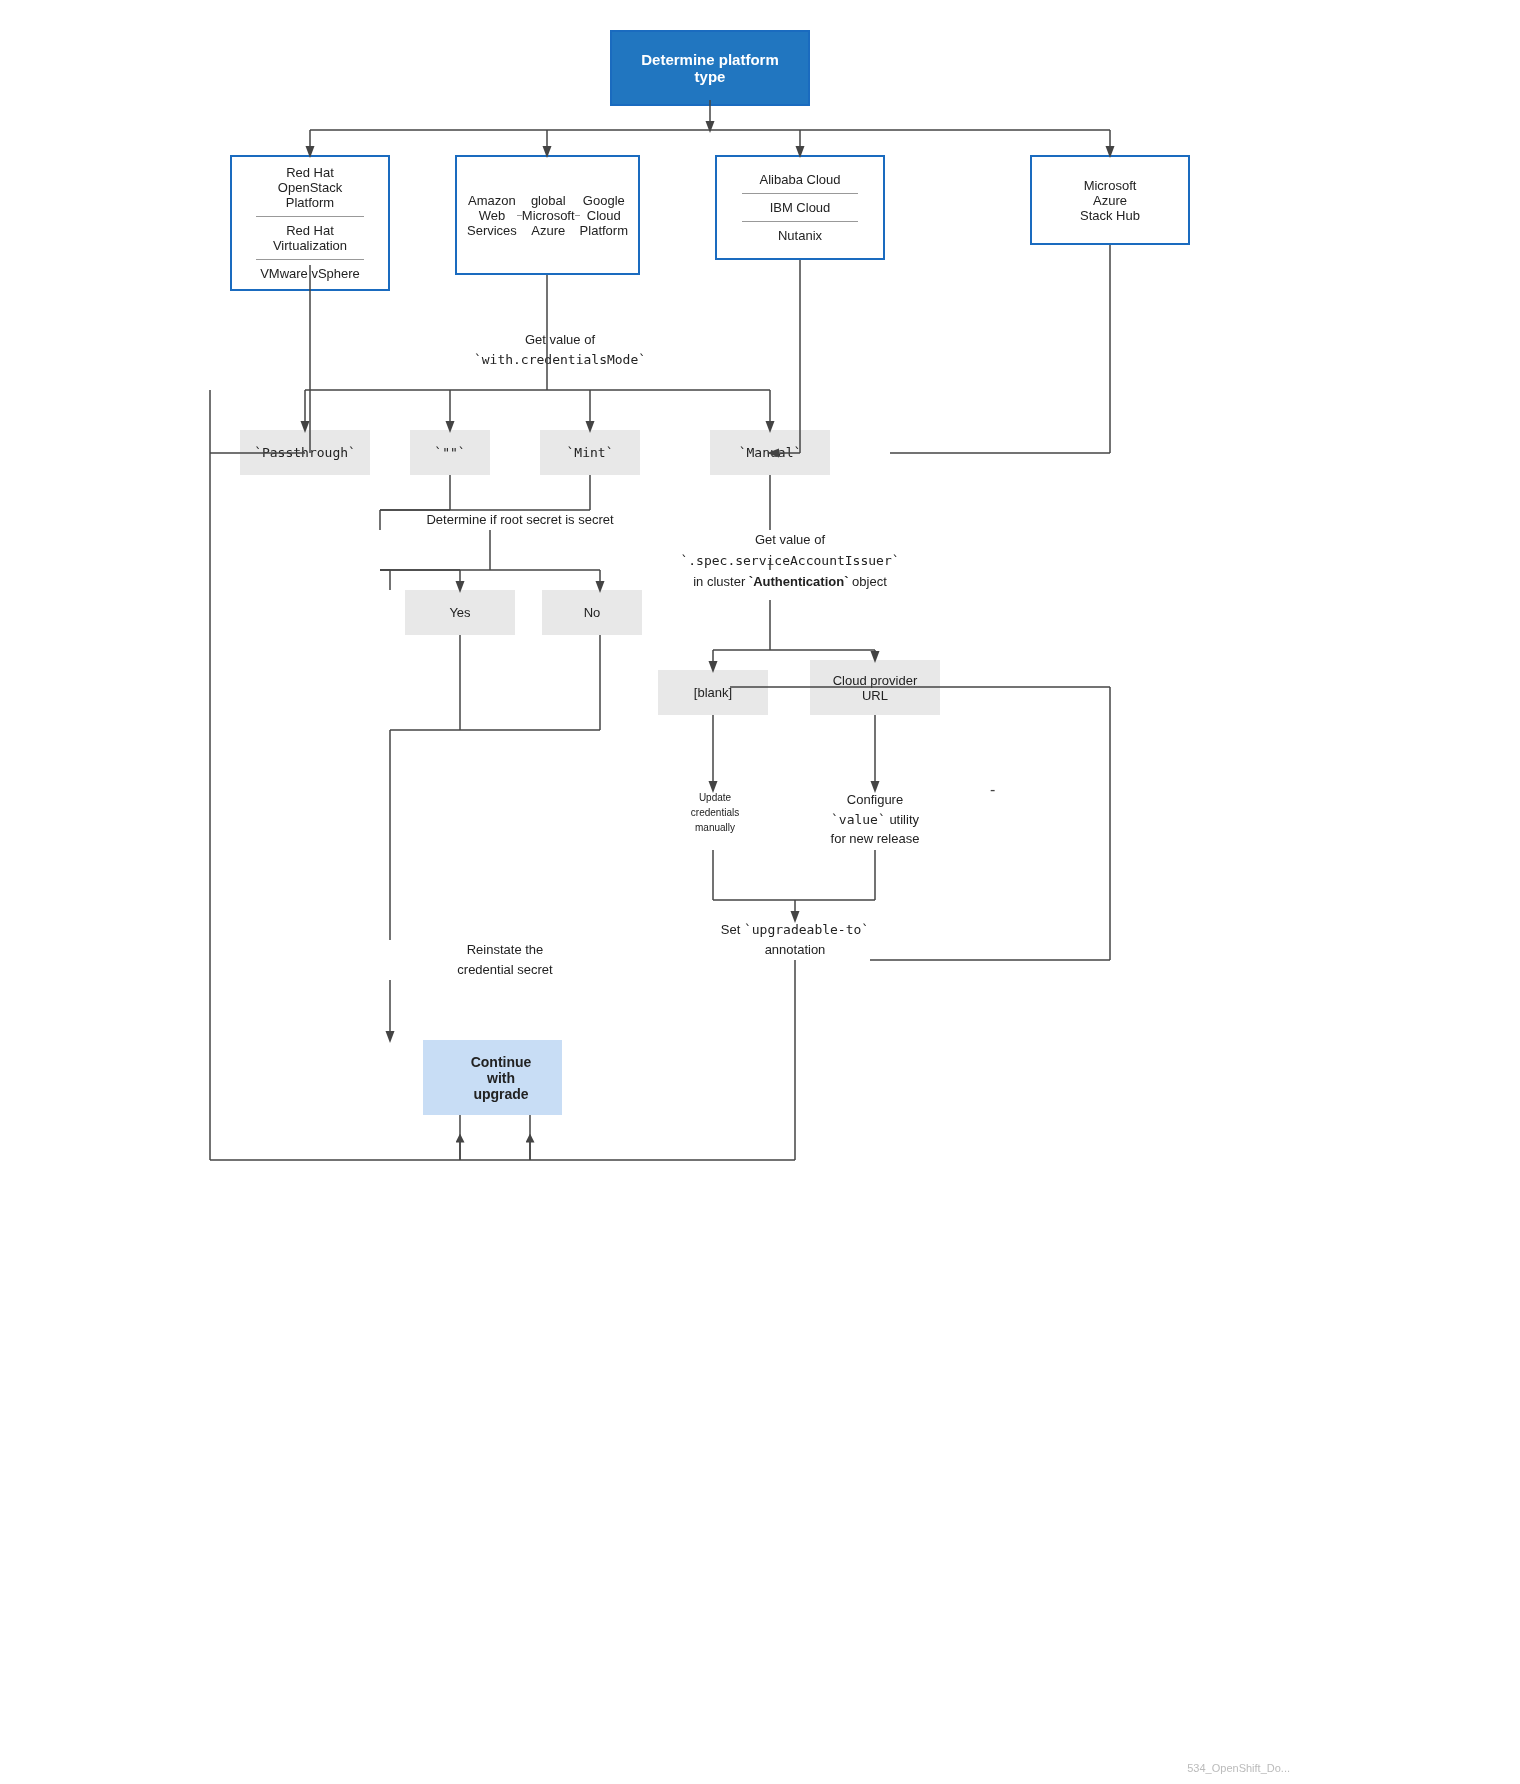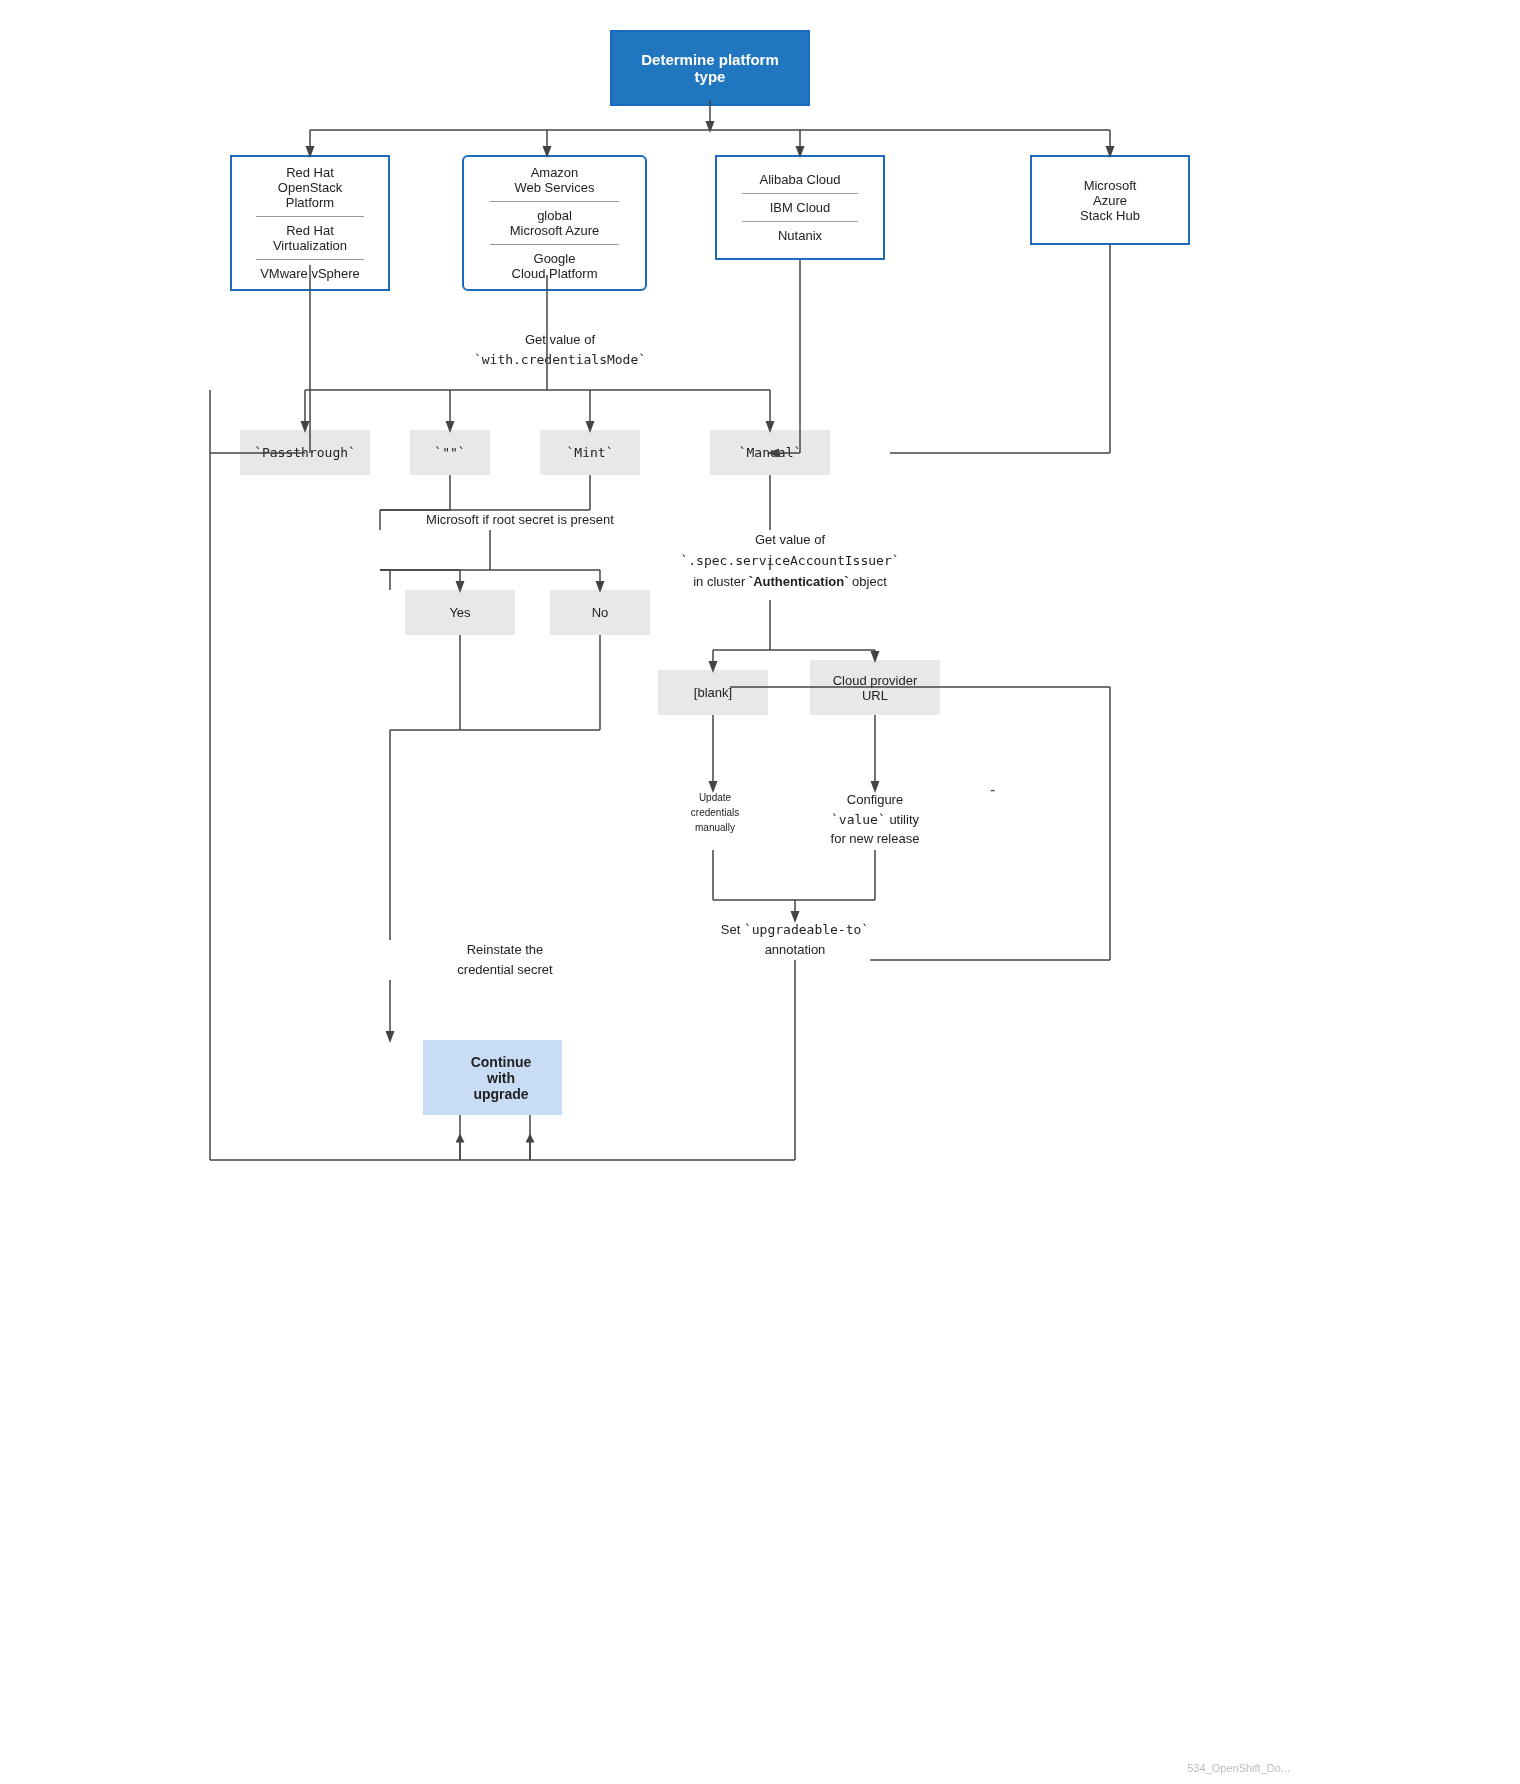--- a/index.html
+++ b/index.html
@@ -101,21 +101,21 @@
   </div>
 
   <div class="node node-blue-outline" id="n-left" style="left:20px; top:155px; width:160px; min-height:110px; flex-direction:column; padding:8px 10px;">
     <span>Red Hat<br>OpenStack<br>Platform</span>
     <hr class="box-divider">
     <span>Red Hat<br>Virtualization</span>
     <hr class="box-divider">
     <span>VMware vSphere</span>
   </div>
 
-  <div class="node node-blue-outline" id="n-aws" style="left:252px; top:155px; width:185px; min-height:120px; flex-direction:column; padding:8px 10px;border-radius:6px;">
+  <div class="node node-blue-outline" id="n-aws" style="left:245px; top:155px; width:185px; min-height:120px; flex-direction:row; padding:8px 10px;">
     <span>Amazon<br>Web Services</span>
     <hr class="box-divider">
     <span>global<br>Microsoft Azure</span>
     <hr class="box-divider">
     <span>Google<br>Cloud Platform</span>
   </div>
 
   <div class="node node-blue-outline" id="n-alibaba" style="left:505px; top:155px; width:170px; min-height:105px; flex-direction:column; padding:8px 10px;">
     <span>Alibaba Cloud</span>
     <hr class="box-divider">
@@ -142,28 +142,28 @@
 
   <div class="node node-gray" id="n-mint" style="left:330px; top:430px; width:100px; height:45px;">
     <span><code>`Mint`</code></span>
   </div>
 
   <div class="node node-gray" id="n-manual" style="left:500px; top:430px; width:120px; height:45px;">
     <span><code>`Manual`</code></span>
   </div>
 
   <div id="n-root-label" style="position:absolute; left:195px; top:510px; width:230px; text-align:center; font-size:13px; line-height:1.5;">
-    <span>Microsoft if root secret is present</span>
+    <span>Determine if root secret is secret</span>
   </div>
 
   <div class="node node-gray" id="n-yes" style="left:195px; top:590px; width:110px; height:45px;">
     <span>Yes</span>
   </div>
 
-  <div class="node node-gray" id="n-no" style="left:340px; top:590px; width:100px; height:45px;">
+  <div class="node node-gray" id="n-no" style="left:332px; top:590px; width:100px; height:45px;">
     <span>No</span>
   </div>
 
   <div id="n-sai-label" style="position:absolute; left:440px; top:530px; width:280px; text-align:center; font-size:13px; line-height:1.6;">
     <span>Get value of<br><code>`.spec.serviceAccountIssuer`</code><br>in cluster <strong>`Authentication`</strong> object</span>
   </div>
 
   <div class="node node-gray" id="n-blank" style="left:448px; top:670px; width:110px; height:45px;">
     <span>[blank]</span>
   </div>

